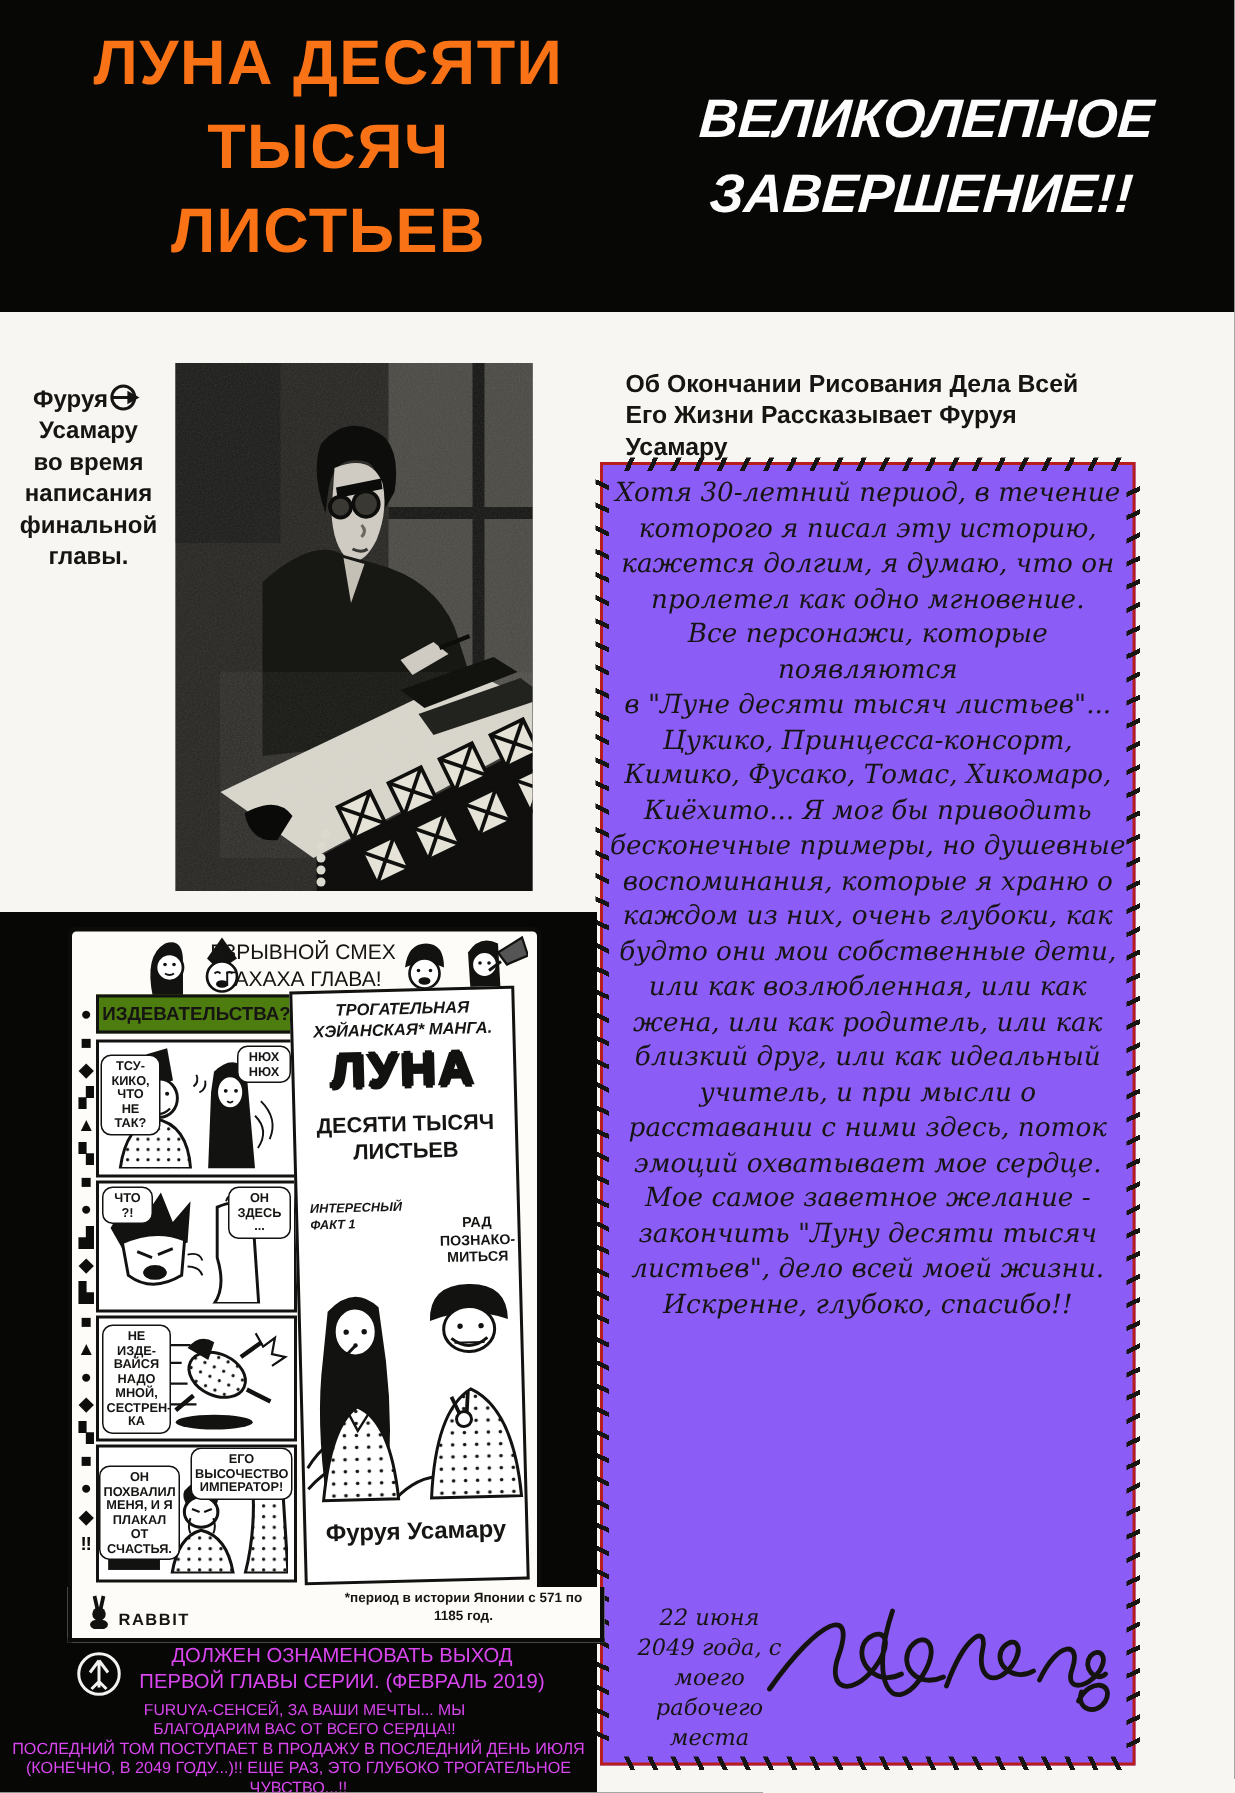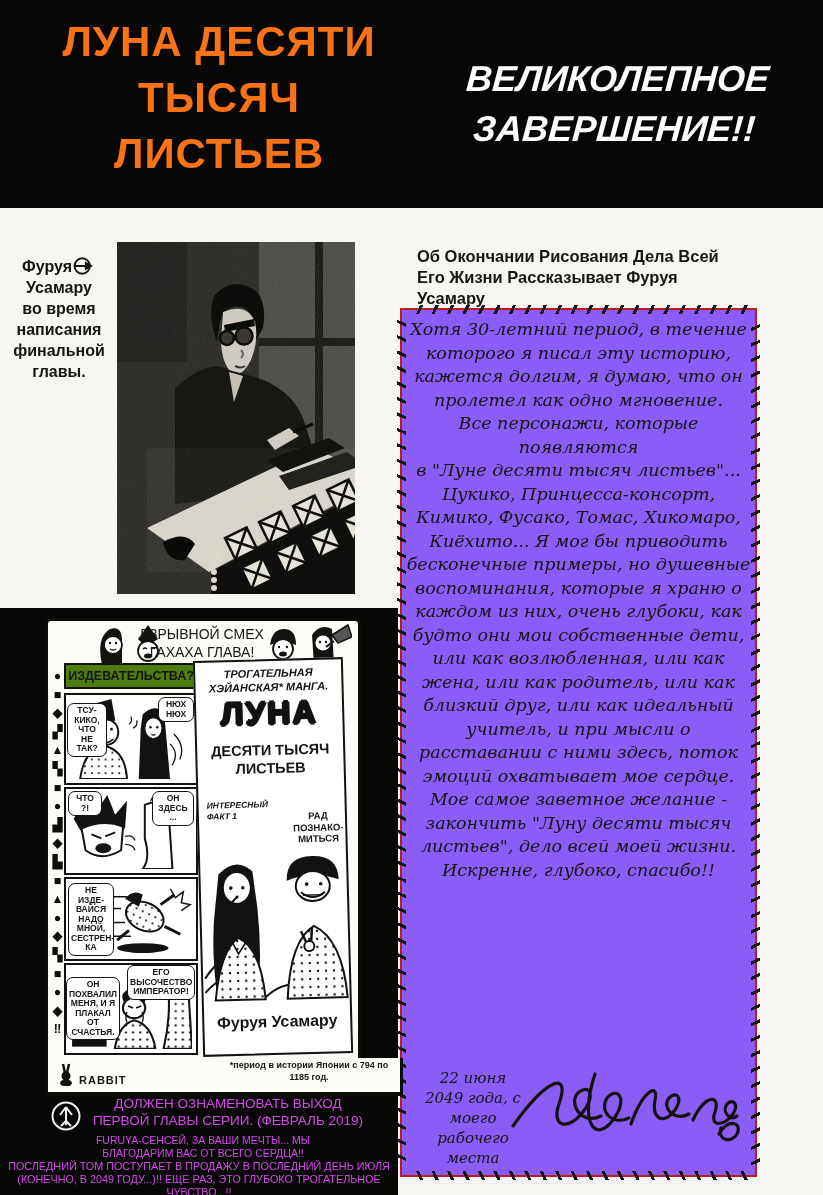--- a/index.html
+++ b/index.html
@@ -415,21 +415,21 @@
 
     <div class="abs ad-bottom">
       <div class="abs pub">
         <svg width="20" height="24" viewBox="0 0 20 24">
           <path d="M7 2 L9 11 M13 2 L11 11" stroke="#121210" stroke-width="2.5"></path>
           <circle cx="10" cy="14" r="4.5" fill="#121210"></circle>
           <ellipse cx="10" cy="21" rx="6" ry="3.5" fill="#121210"></ellipse>
         </svg>
         <span>RABBIT</span>
       </div>
-      <div class="abs footnote pre">*период в истории Японии с 794 по
+      <div class="abs footnote pre">*период в истории Японии с 571 по
 1185 год.</div>
     </div>
 
     <svg class="abs fic" width="32" height="32" viewBox="0 0 32 32">
       <circle cx="16" cy="16" r="13.5" fill="none" stroke="#f2f2f0" stroke-width="2"></circle>
       <path d="M16 7 V25 M16 7 L10 15 M16 7 L22 15 M11 26 L16 21 L21 26" stroke="#f2f2f0" stroke-width="2" fill="none"></path>
     </svg>
     <div class="abs fw f1 pre">ДОЛЖЕН ОЗНАМЕНОВАТЬ ВЫХОД
 ПЕРВОЙ ГЛАВЫ СЕРИИ. (ФЕВРАЛЬ 2019)</div>
     <div class="abs fw f2 pre">FURUYA-СЕНСЕЙ, ЗА ВАШИ МЕЧТЫ... МЫ

